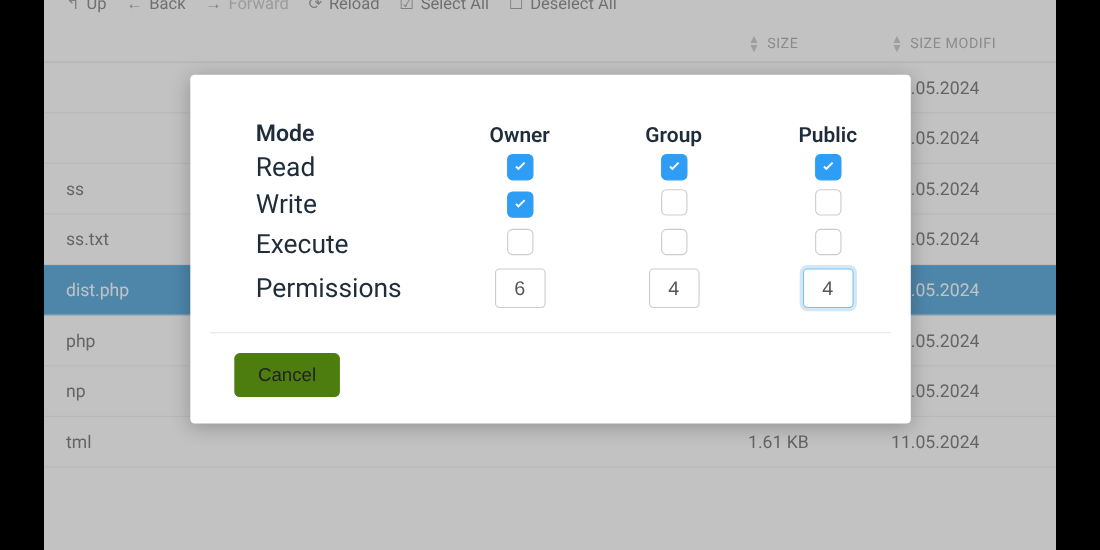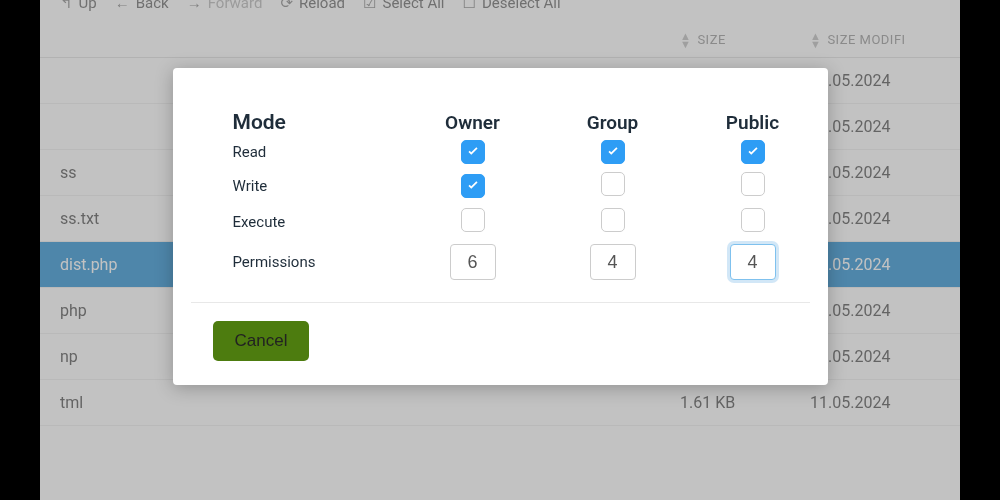--- a/index.html
+++ b/index.html
@@ -98,21 +98,21 @@
     }
 
     .perm-grid {
       display: grid;
       grid-template-columns: 170px 140px 140px 140px;
       row-gap: 4px;
       align-items: center;
     }
     .perm-label { font-size: 21px; color: #1f2d3a; text-align: left; }
     .perm-colhead { font-size: 19px; font-weight: 600; color: #1f2d3a; text-align: center; }
-    .perm-rowlabel { font-size: 15px; color: #1f2d3a; }
+    .perm-rowlabel { font-size: 24px; color: #1f2d3a; }
     .cell { text-align: center; padding: 2px 0; }
 
     .chk {
       display: inline-flex;
       align-items: center;
       justify-content: center;
       width: 24px; height: 24px;
       border-radius: 5px;
       border: 1px solid #ccc;
       cursor: pointer;

